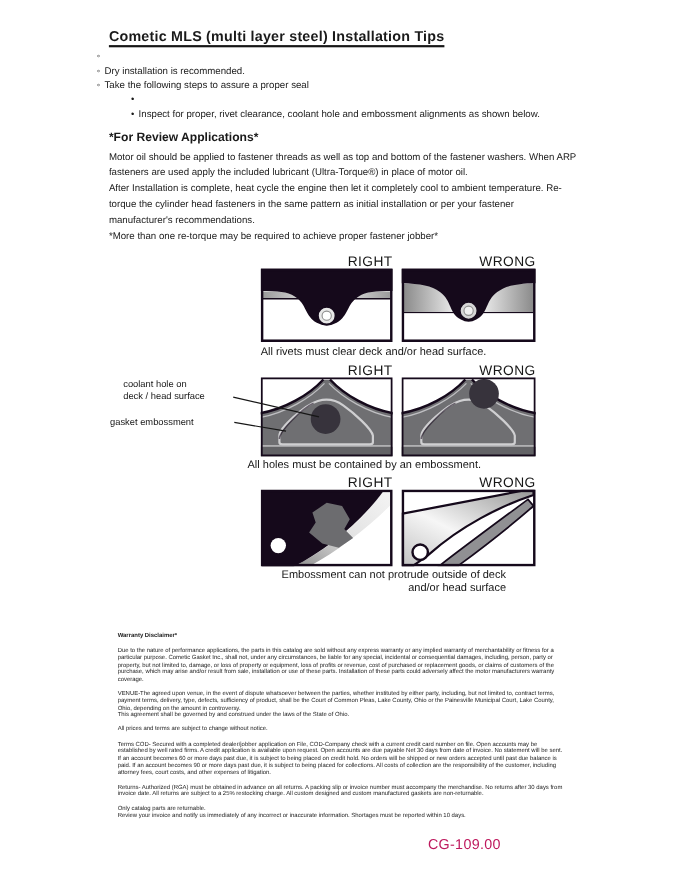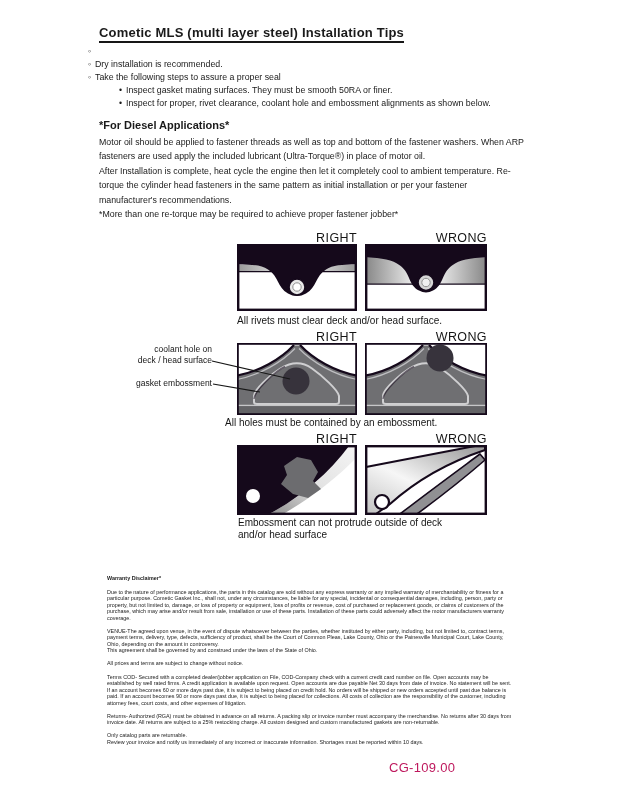--- a/index.html
+++ b/index.html
@@ -26,25 +26,25 @@
   
   #diesel-heading{left:99px;top:119px;font-size:11px;font-weight:bold;}
   .diesel-para{left:99px;font-size:8.8px;line-height:14.4px;}
   #diesel-p1{top:135px;width:442px;}
   #diesel-p2{top:164px;width:420px;}
   #diesel-note{top:207px;width:440px;}
 
   
   .panel-label{width:120px;text-align:right;font-size:12.5px;letter-spacing:.4px;color:#161616;}
   .panel-label.wl{width:122px;}
-  .caption{font-size:10px;line-height:12px;color:#161616;}
+  .caption{font-size:10px;line-height:12px;color:#161616;text-align:right;}
   .panel{display:block;}
 
   
-  .anno{font-size:8.5px;line-height:10.5px;text-align:right;color:#161616;}
+  .anno{font-size:8.5px;line-height:10.5px;text-align:left;color:#161616;}
 
   
   #warranty{left:107px;top:575px;width:407px;font-size:5.4px;line-height:6.55px;color:#222;}
   #warranty .w-head{font-weight:bold;margin-bottom:7px;}
   #warranty p{margin:0 0 6.5px 0;}
   #warranty p:last-child{margin-bottom:0;}
 
   #page-number{left:389px;top:760px;font-size:13px;color:#be185d;letter-spacing:.3px;}
 </style>
 </head>
@@ -59,29 +59,28 @@
   <div class="tip-row">
     <span class="marker">◦</span>
     <span>Dry installation is recommended.</span>
   </div>
   <div class="tip-row">
     <span class="marker">◦</span>
     <span>Take the following steps to assure a proper seal</span>
   </div>
   <div class="tip-row sub">
     <span class="marker">•</span>
-    <span>Inspect gasket mating surfaces.  They must be smooth 50RA or finer.</span>
   </div>
   <div class="tip-row sub">
     <span class="marker">•</span>
     <span>Inspect for proper, rivet clearance, coolant hole and embossment alignments as shown below.</span>
   </div>
 </div>
 
-<div class="abs" id="diesel-heading">*For Diesel Applications*</div>
+<div class="abs" id="diesel-heading">*For Review Applications*</div>
 <div class="abs diesel-para" id="diesel-p1">Motor oil should be applied to fastener threads as well as top and bottom of the fastener washers. When ARP fasteners are used apply the included lubricant (Ultra-Torque®) in place of motor oil.</div>
 <div class="abs diesel-para" id="diesel-p2">After Installation is complete, heat cycle the engine then let it completely cool to ambient temperature. Re-torque the cylinder head fasteners in the same pattern as initial installation or per your fastener manufacturer's recommendations.</div>
 <div class="abs diesel-para" id="diesel-note">*More than one re-torque may be required to achieve proper fastener jobber*</div>
 
 <div class="abs panel-label" style="left:237px;top:231px;">RIGHT</div>
 <div class="abs panel-label wl" style="left:365px;top:231px;">WRONG</div>
 
 <svg class="abs panel" style="left:237px;top:244px;" width="120" height="67" viewBox="0 0 120 67">
   <defs>
     <linearGradient id="g1a" x1="0" y1="0" x2="1" y2="0">

